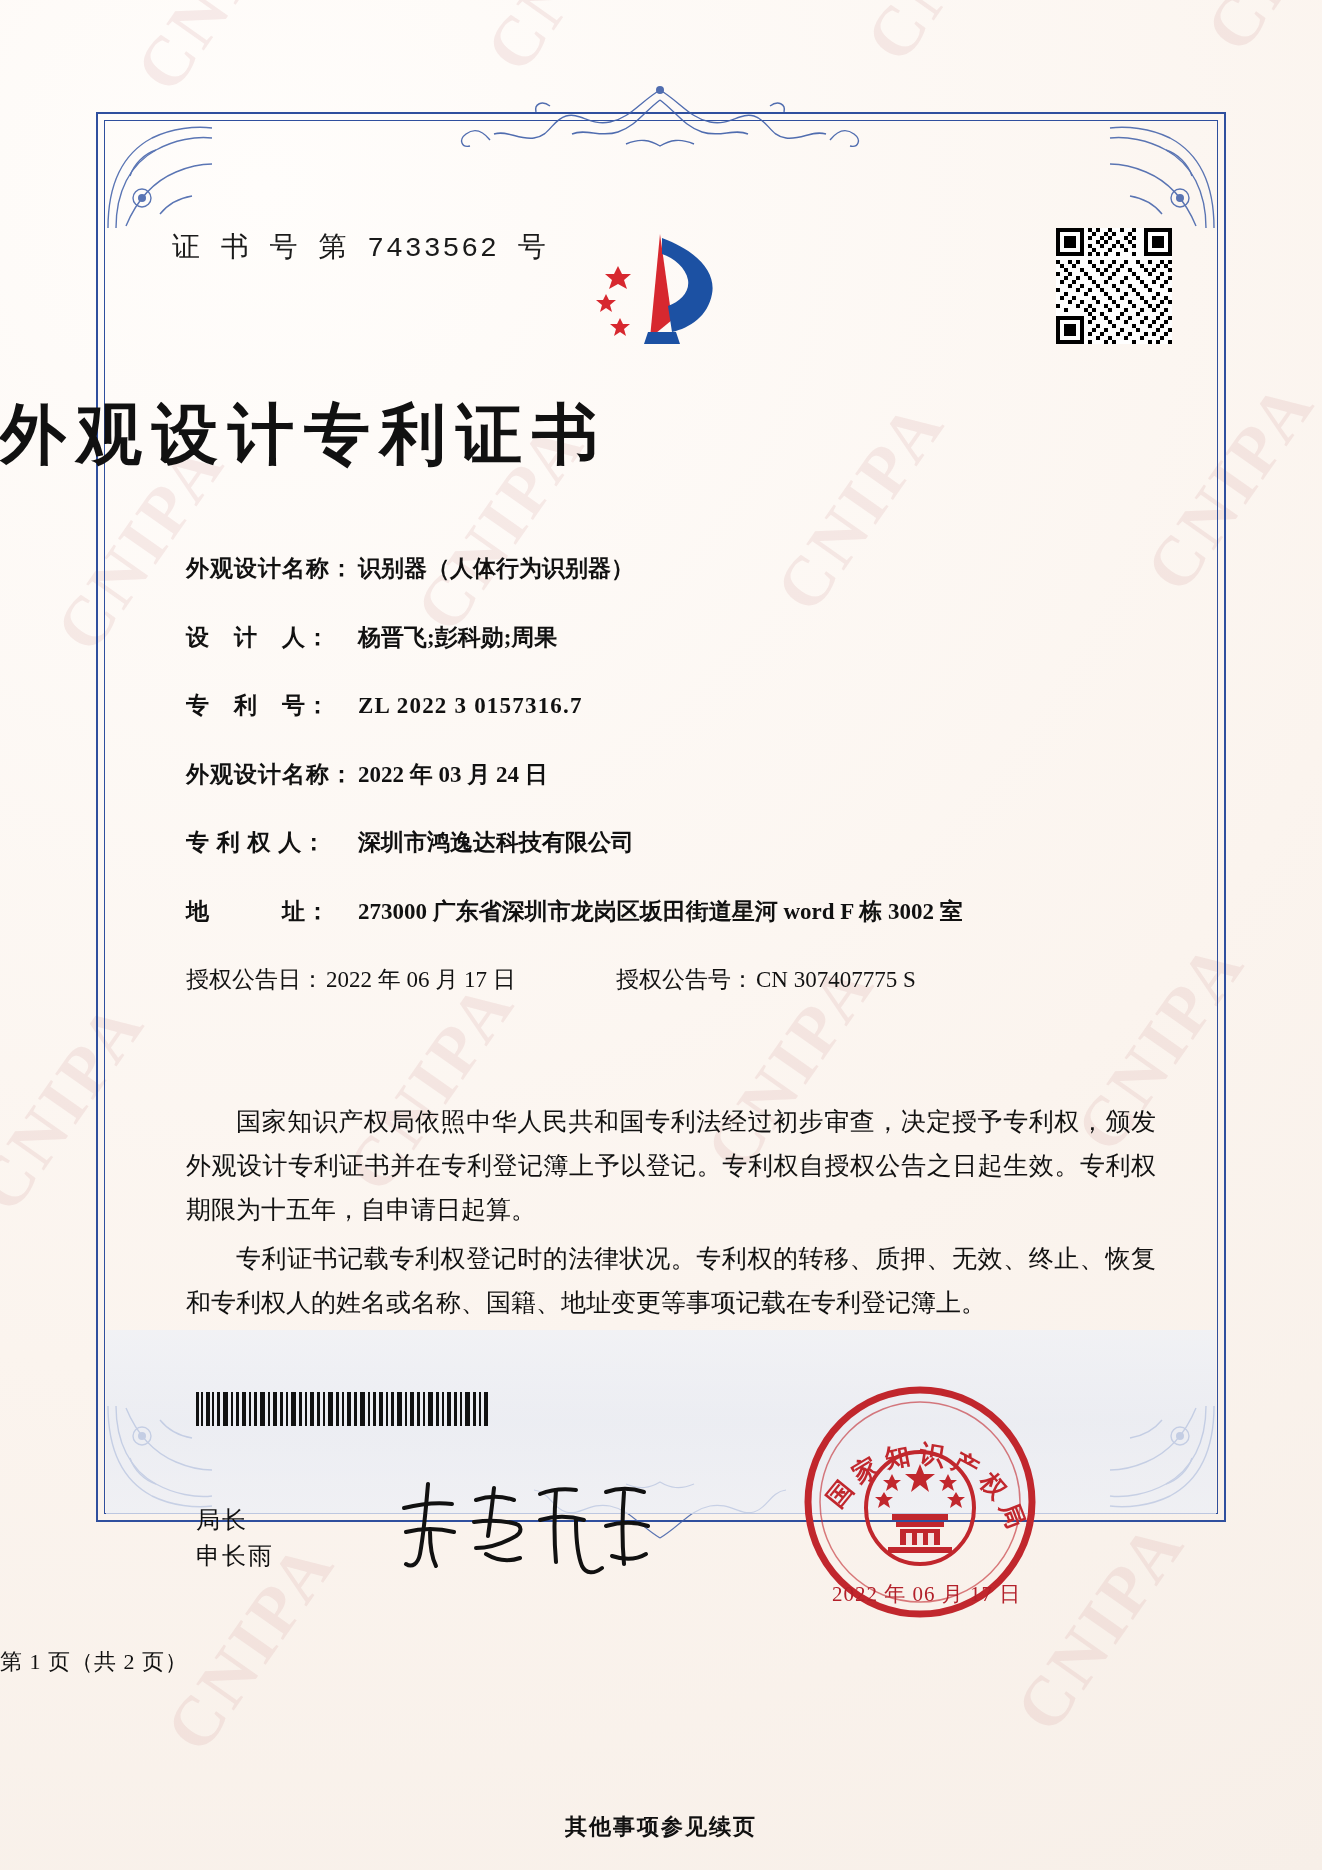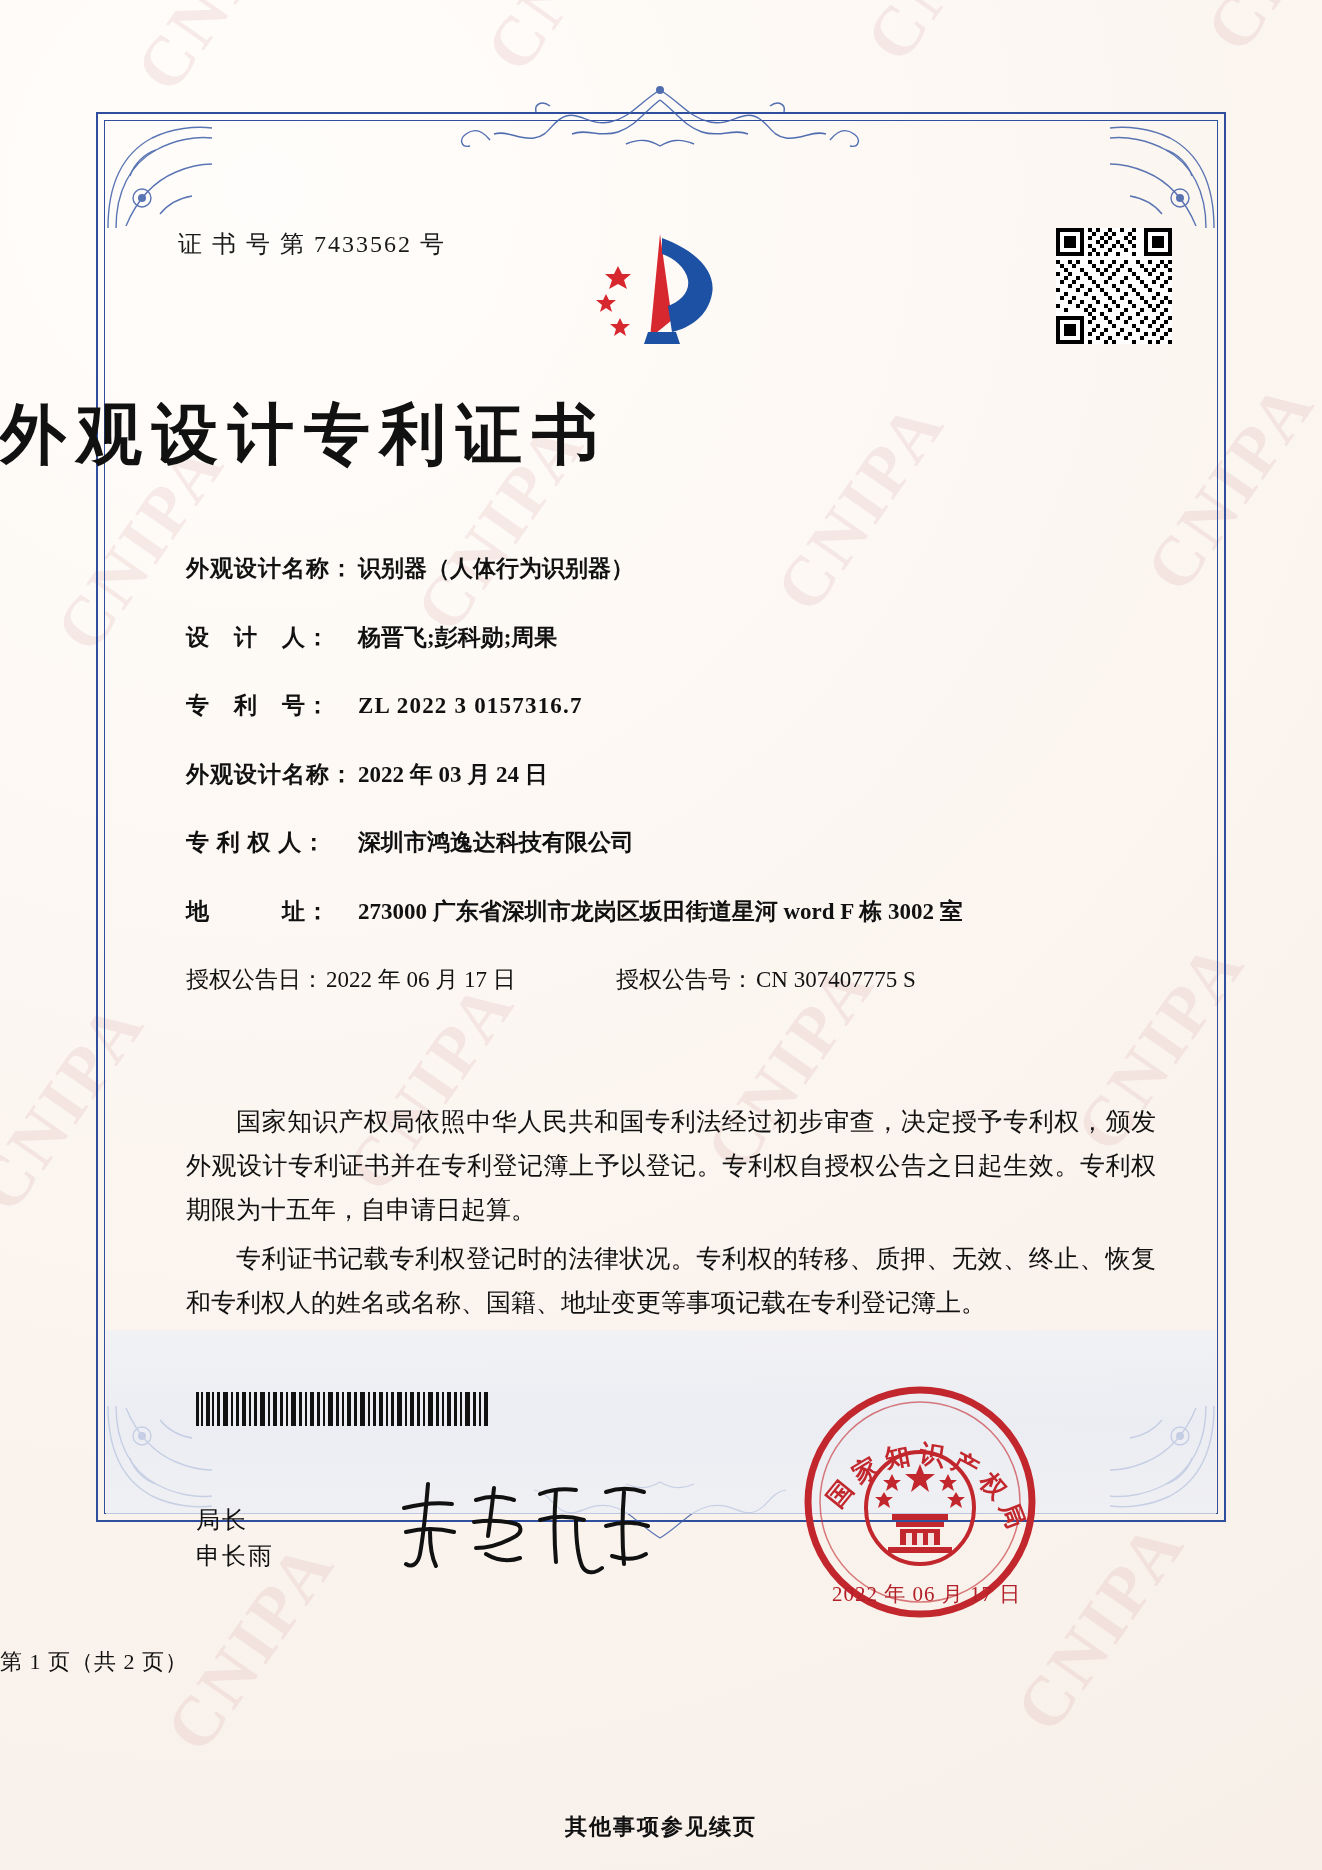--- a/index.html
+++ b/index.html
@@ -96,26 +96,26 @@
     width: 460px;
     height: 76px;
     color: #3e5ea8;
     opacity: .85;
   }
   .bottom-orn svg { width: 100%; height: 100%; display: block; }
 
   
   .cert-no {
     position: absolute;
-    left: 178px;
+    left: 172px;
     top: 228px;
-    font-size: 24px;
+    font-size: 28px;
     color: #1a1a1a;
     letter-spacing: 2px;
-    font-family: Liberation Serif, serif;
+    font-family: Liberation Mono, monospace;
   }
   .logo {
     position: absolute;
     left: 576px;
     top: 228px;
     width: 170px;
     height: 130px;
   }
   .logo svg { width: 100%; height: 100%; display: block; }
 

